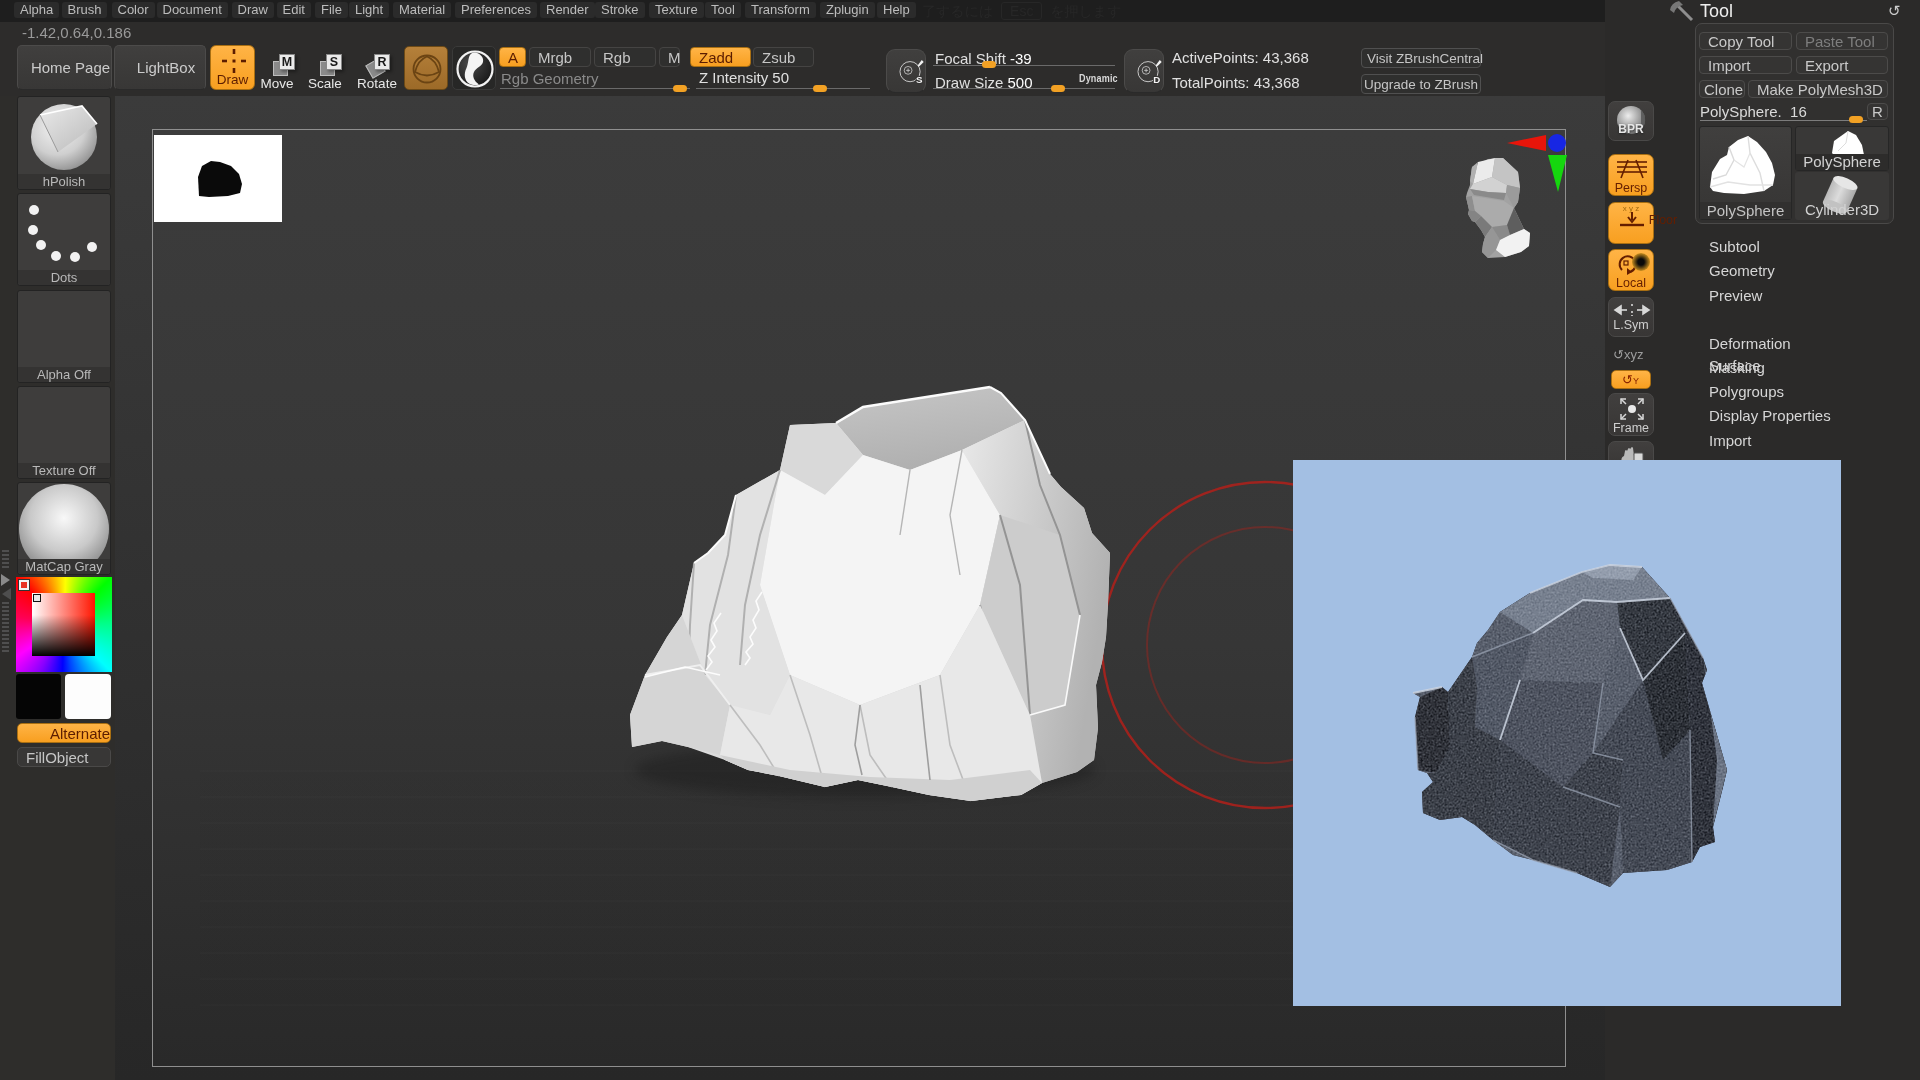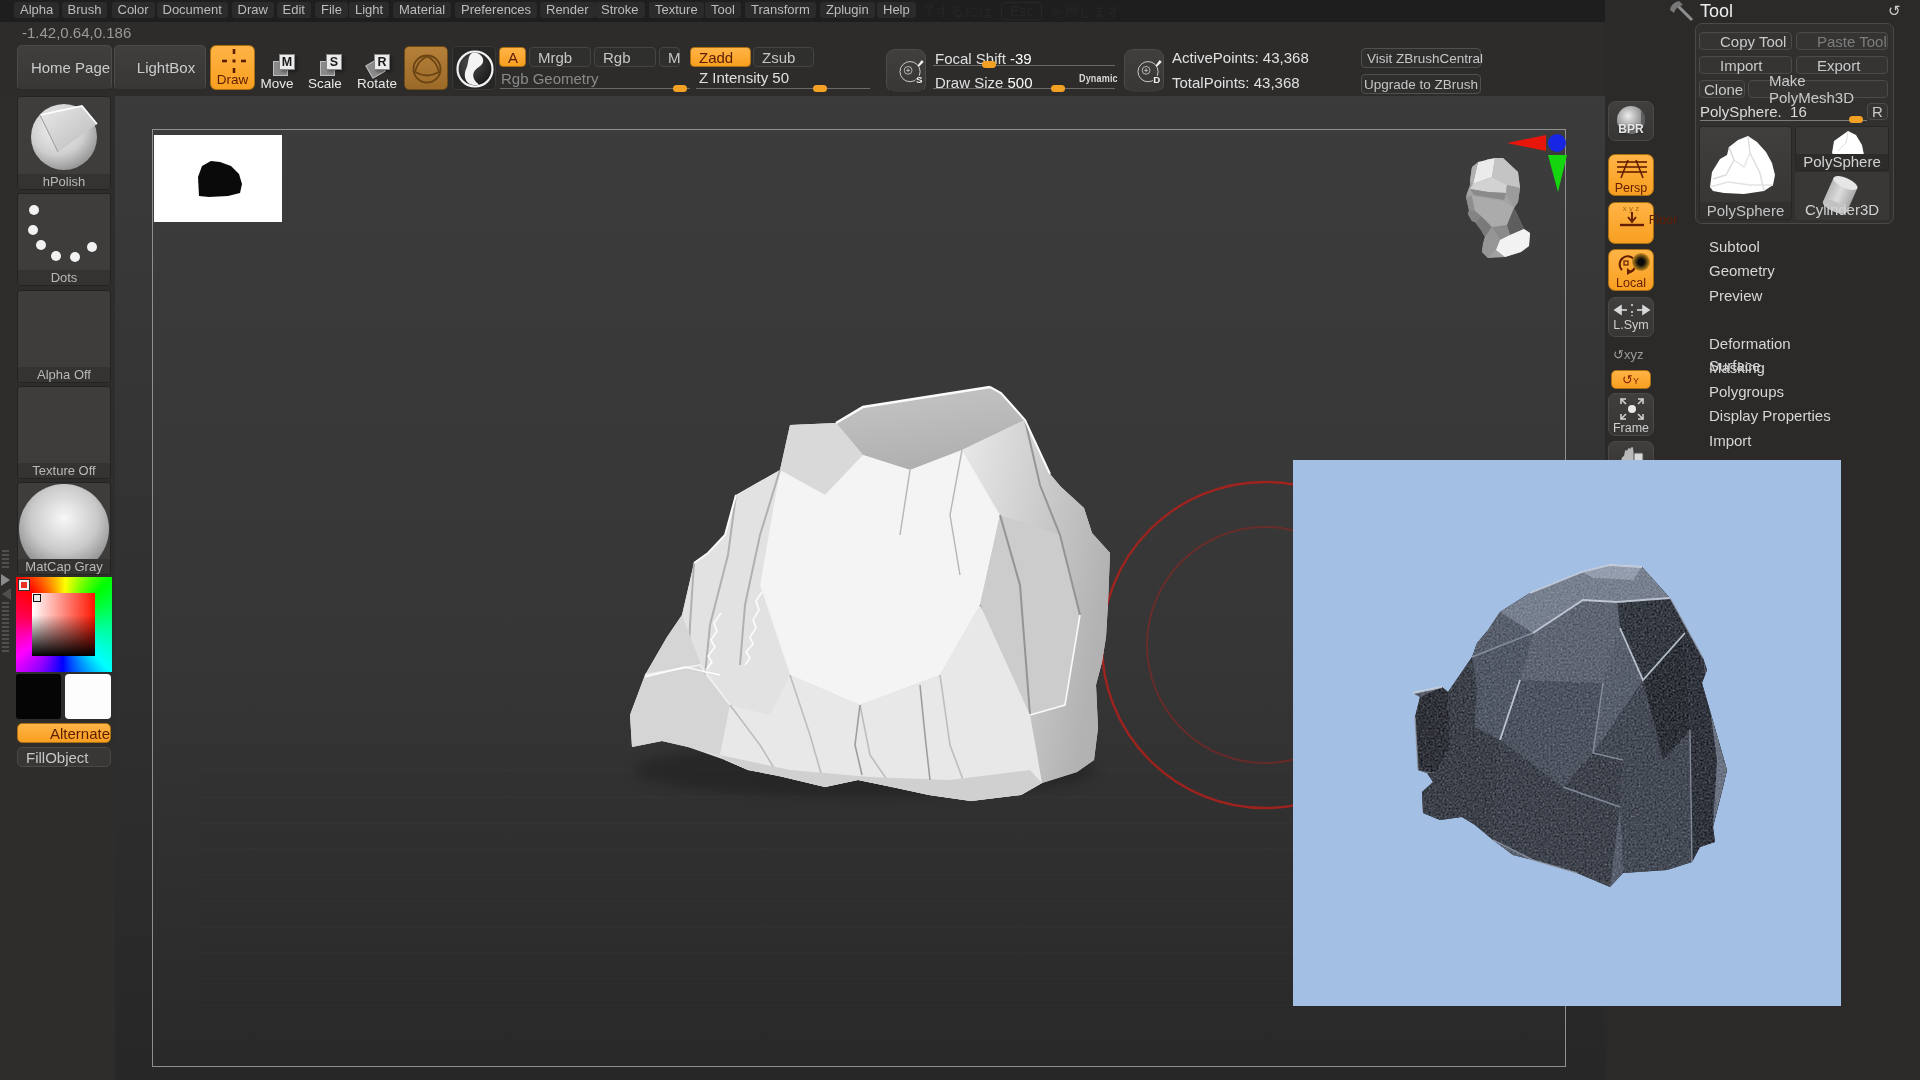--- a/index.html
+++ b/index.html
@@ -30,21 +30,21 @@
 
 #canvfr{left:115px;top:96px;width:1490px;height:984px;background:linear-gradient(#3b3b3b,#272727);}
 #doc{position:absolute;left:37px;top:33px;width:1414px;height:938px;border:1px solid #8f8f8f;background:linear-gradient(#3c3c3c 0%,#363636 55%,#292929 100%);}
 
 #rzone{left:1605px;top:0px;width:315px;height:1080px;background:#2b2a29;}
 .rtb{position:absolute;left:3px;width:46px;border-radius:7px;}
 .rtbd{background:linear-gradient(#413f3e,#383635);border:1px solid #4a4948;color:#cccccc;}
 .rtbo{background:linear-gradient(#ffb446,#f89f20);border:1px solid #a96f12;color:#641e00;}
 .rmenu{position:absolute;left:104px;color:#d6d6d6;font-size:15px;}
 
-.tbtn{position:absolute;background:#353433;border:1px solid #4c4b4a;border-radius:4px;color:#c9c9c9;font-size:15px;display:flex;align-items:center;padding-left:20px;}
+.tbtn{position:absolute;background:#353433;border:1px solid #4c4b4a;border-radius:4px;color:#c9c9c9;font-size:15px;display:flex;align-items:center;padding-left:8px;}
 </style>
 </head>
 <body>
 <div id="root">
 
   <div class="abs" id="canvfr">
     <div id="doc"></div>
   </div>
   <div class="abs" style="left:0;top:0;width:1920px;height:1080px;pointer-events:none;">
 

